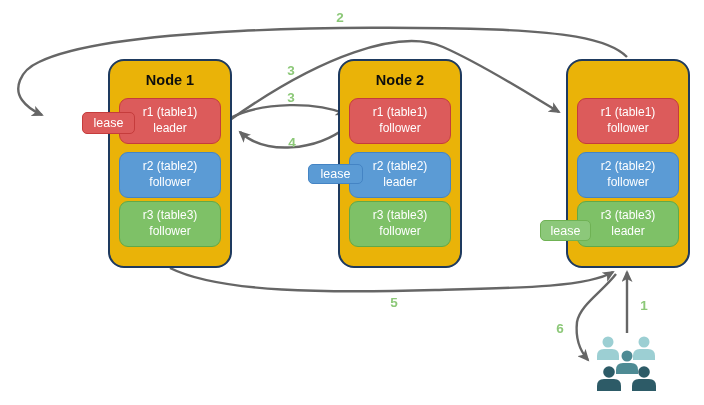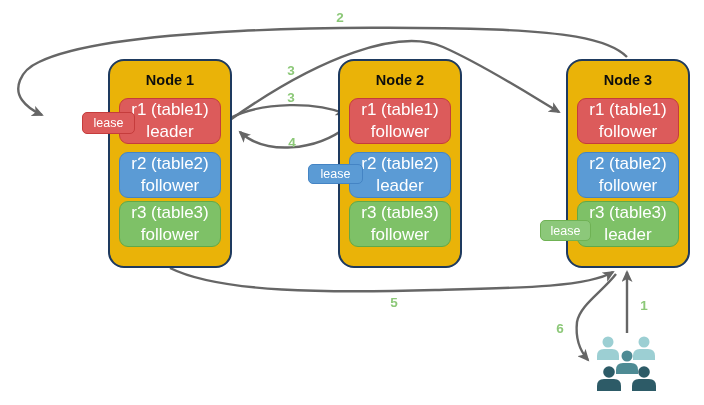--- a/index.html
+++ b/index.html
@@ -15,21 +15,21 @@
     background:#eab308;border:2px solid #1e3a5f;border-radius:16px;
   }
   .node.n1{left:108px}.node.n2{left:338px}.node.n3{left:566px}
   .node-title{
     position:absolute;top:11px;left:0;right:0;text-align:center;
     font-weight:bold;font-size:14.5px;color:#0e0e0e;
   }
   .block{
     position:absolute;left:9px;width:102px;height:46px;box-sizing:border-box;
     border-radius:9px;border:1.5px solid;display:flex;flex-direction:column;
-    align-items:center;justify-content:center;color:#ffffff;font-size:17px;
+    align-items:center;justify-content:center;color:#ffffff;font-size:12px;
     line-height:1.3;text-align:center;
   }
   .block.pos1{top:37px}.block.pos2{top:91px}.block.pos3{top:140px}
   .block.red{background:#dc5b5b;border-color:#c53c3c}
   .block.blue{background:#5b9bd5;border-color:#4484c4}
   .block.green{background:#7ec167;border-color:#61a948}
 
   
   .lease{
     position:absolute;box-sizing:border-box;border-radius:5px;border:1.5px solid;
@@ -124,21 +124,20 @@
       <span>r2 (table2)</span>
       <span>leader</span>
     </div>
     <div class="block green pos3">
       <span>r3 (table3)</span>
       <span>follower</span>
     </div>
   </div>
 
   <div class="node n3">
-    <div class="node-title">Node 3</div>
     <div class="block red pos1">
       <span>r1 (table1)</span>
       <span>follower</span>
     </div>
     <div class="block blue pos2">
       <span>r2 (table2)</span>
       <span>follower</span>
     </div>
     <div class="block green pos3">
       <span>r3 (table3)</span>

